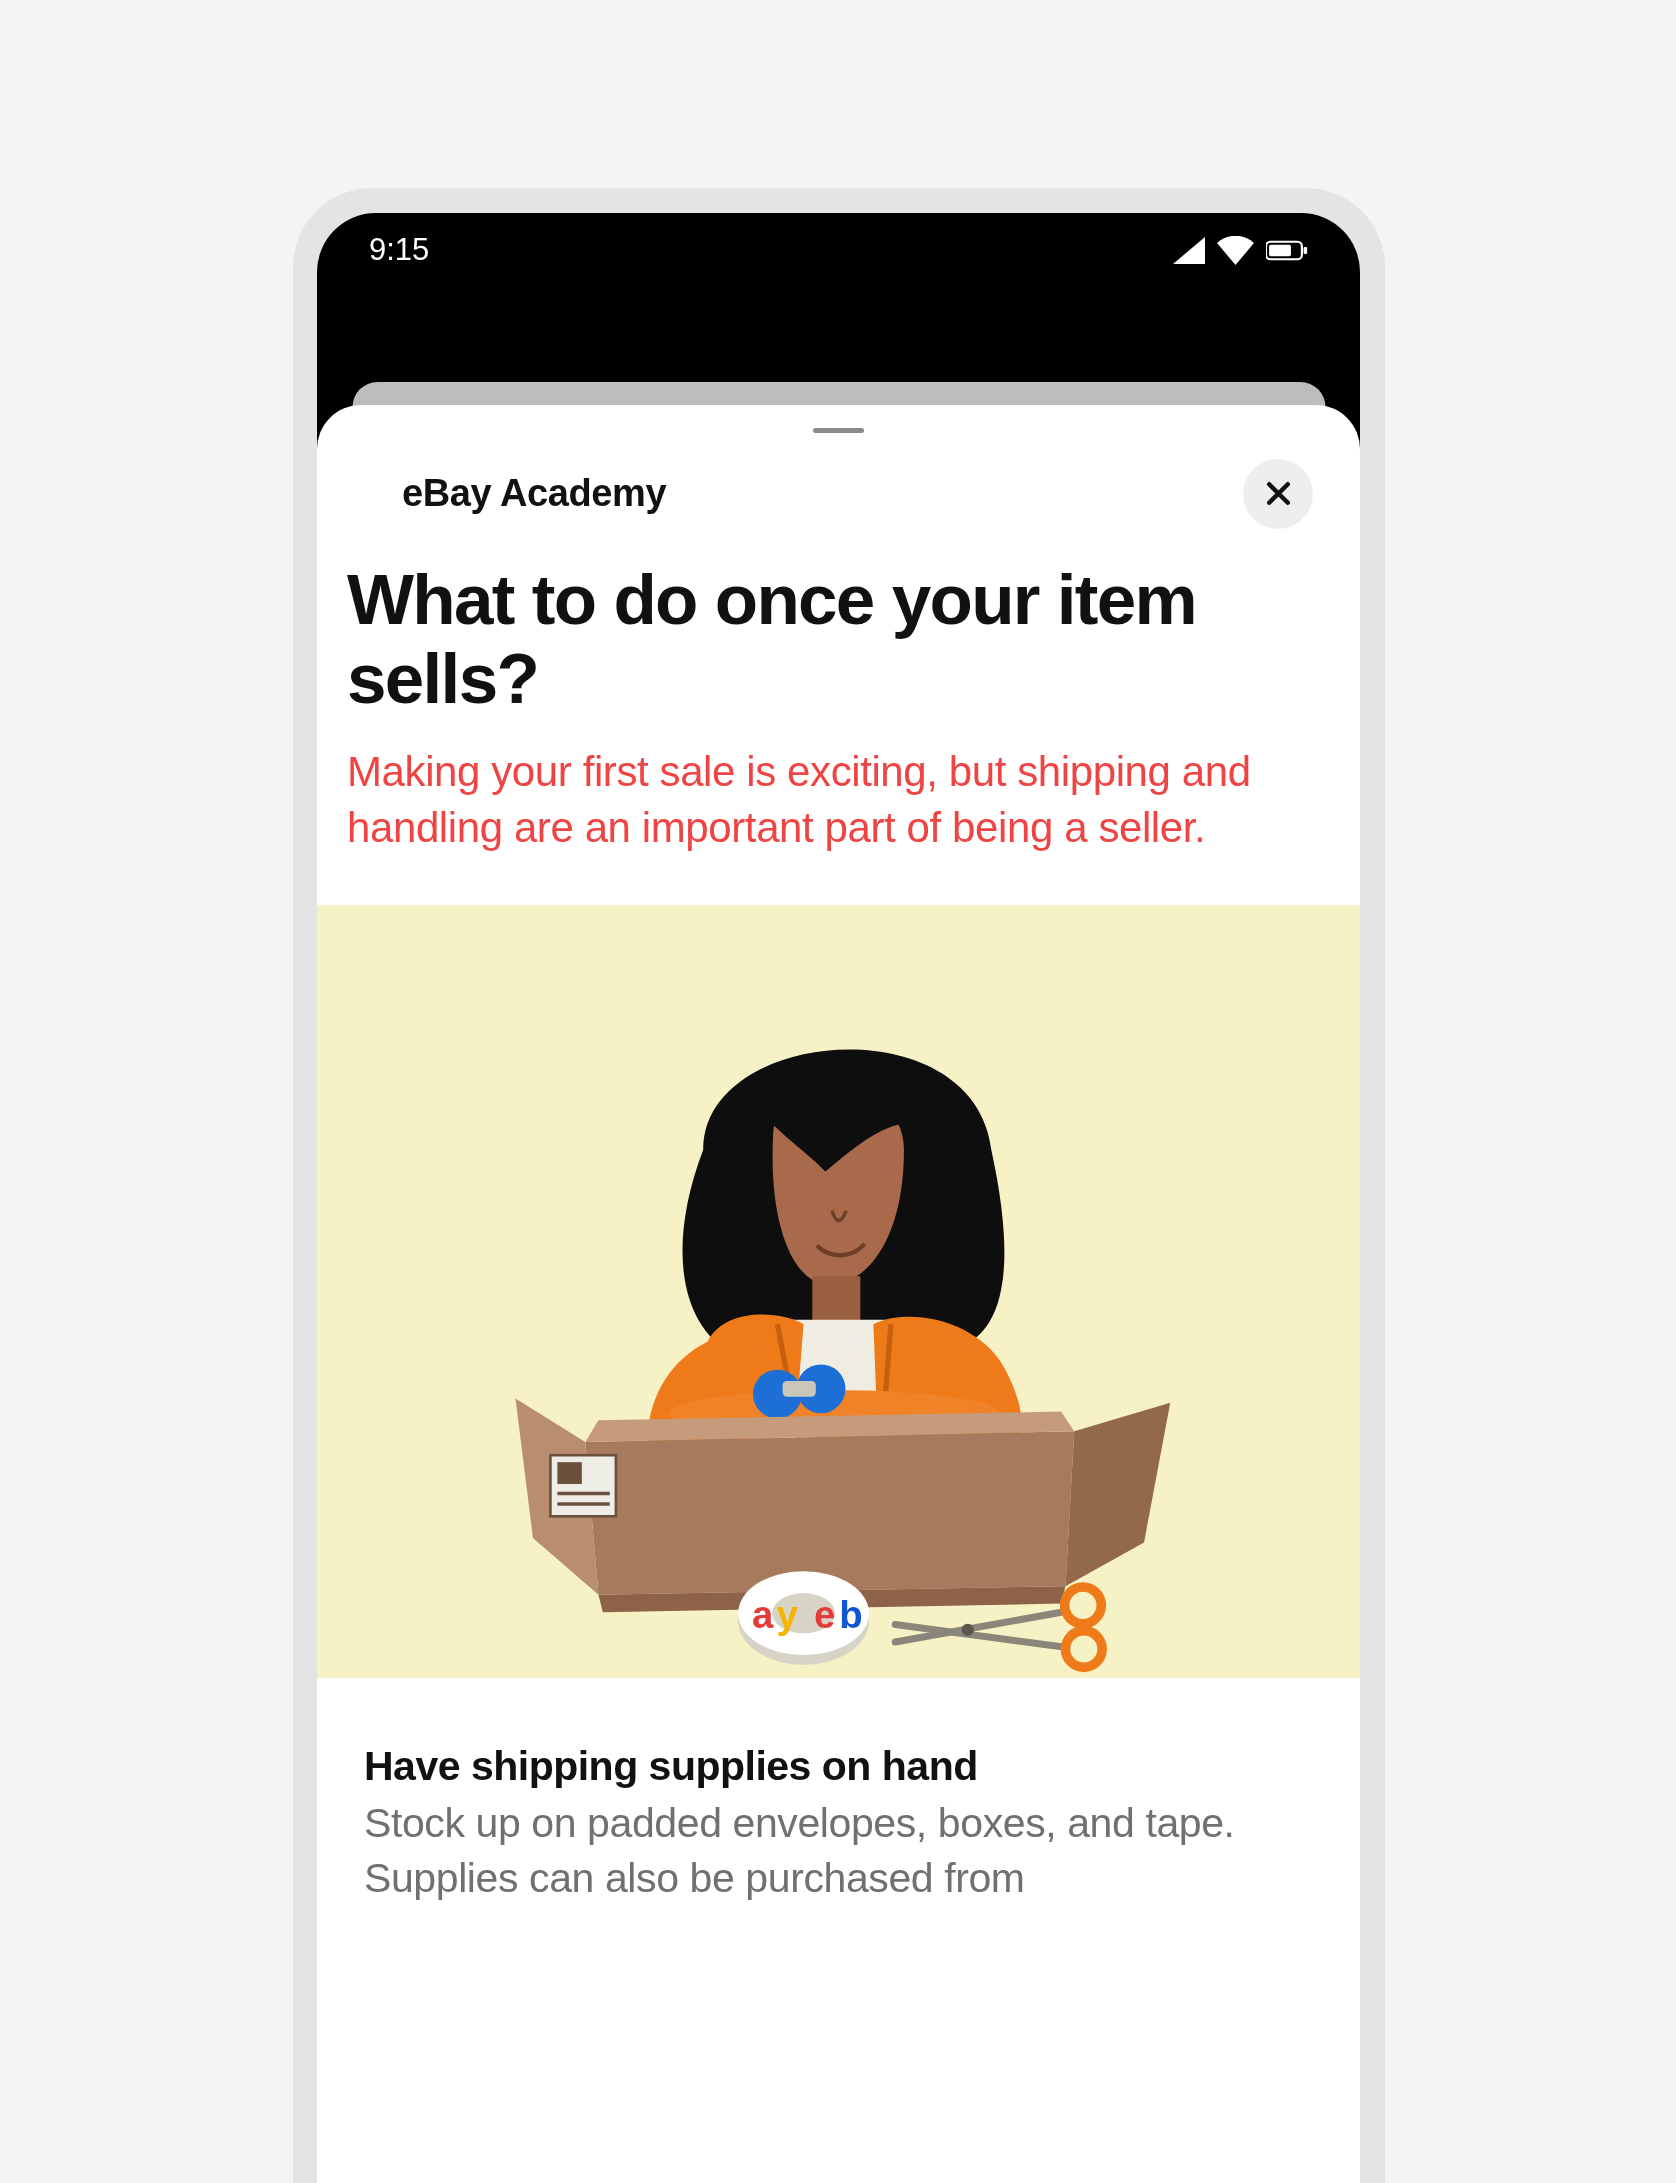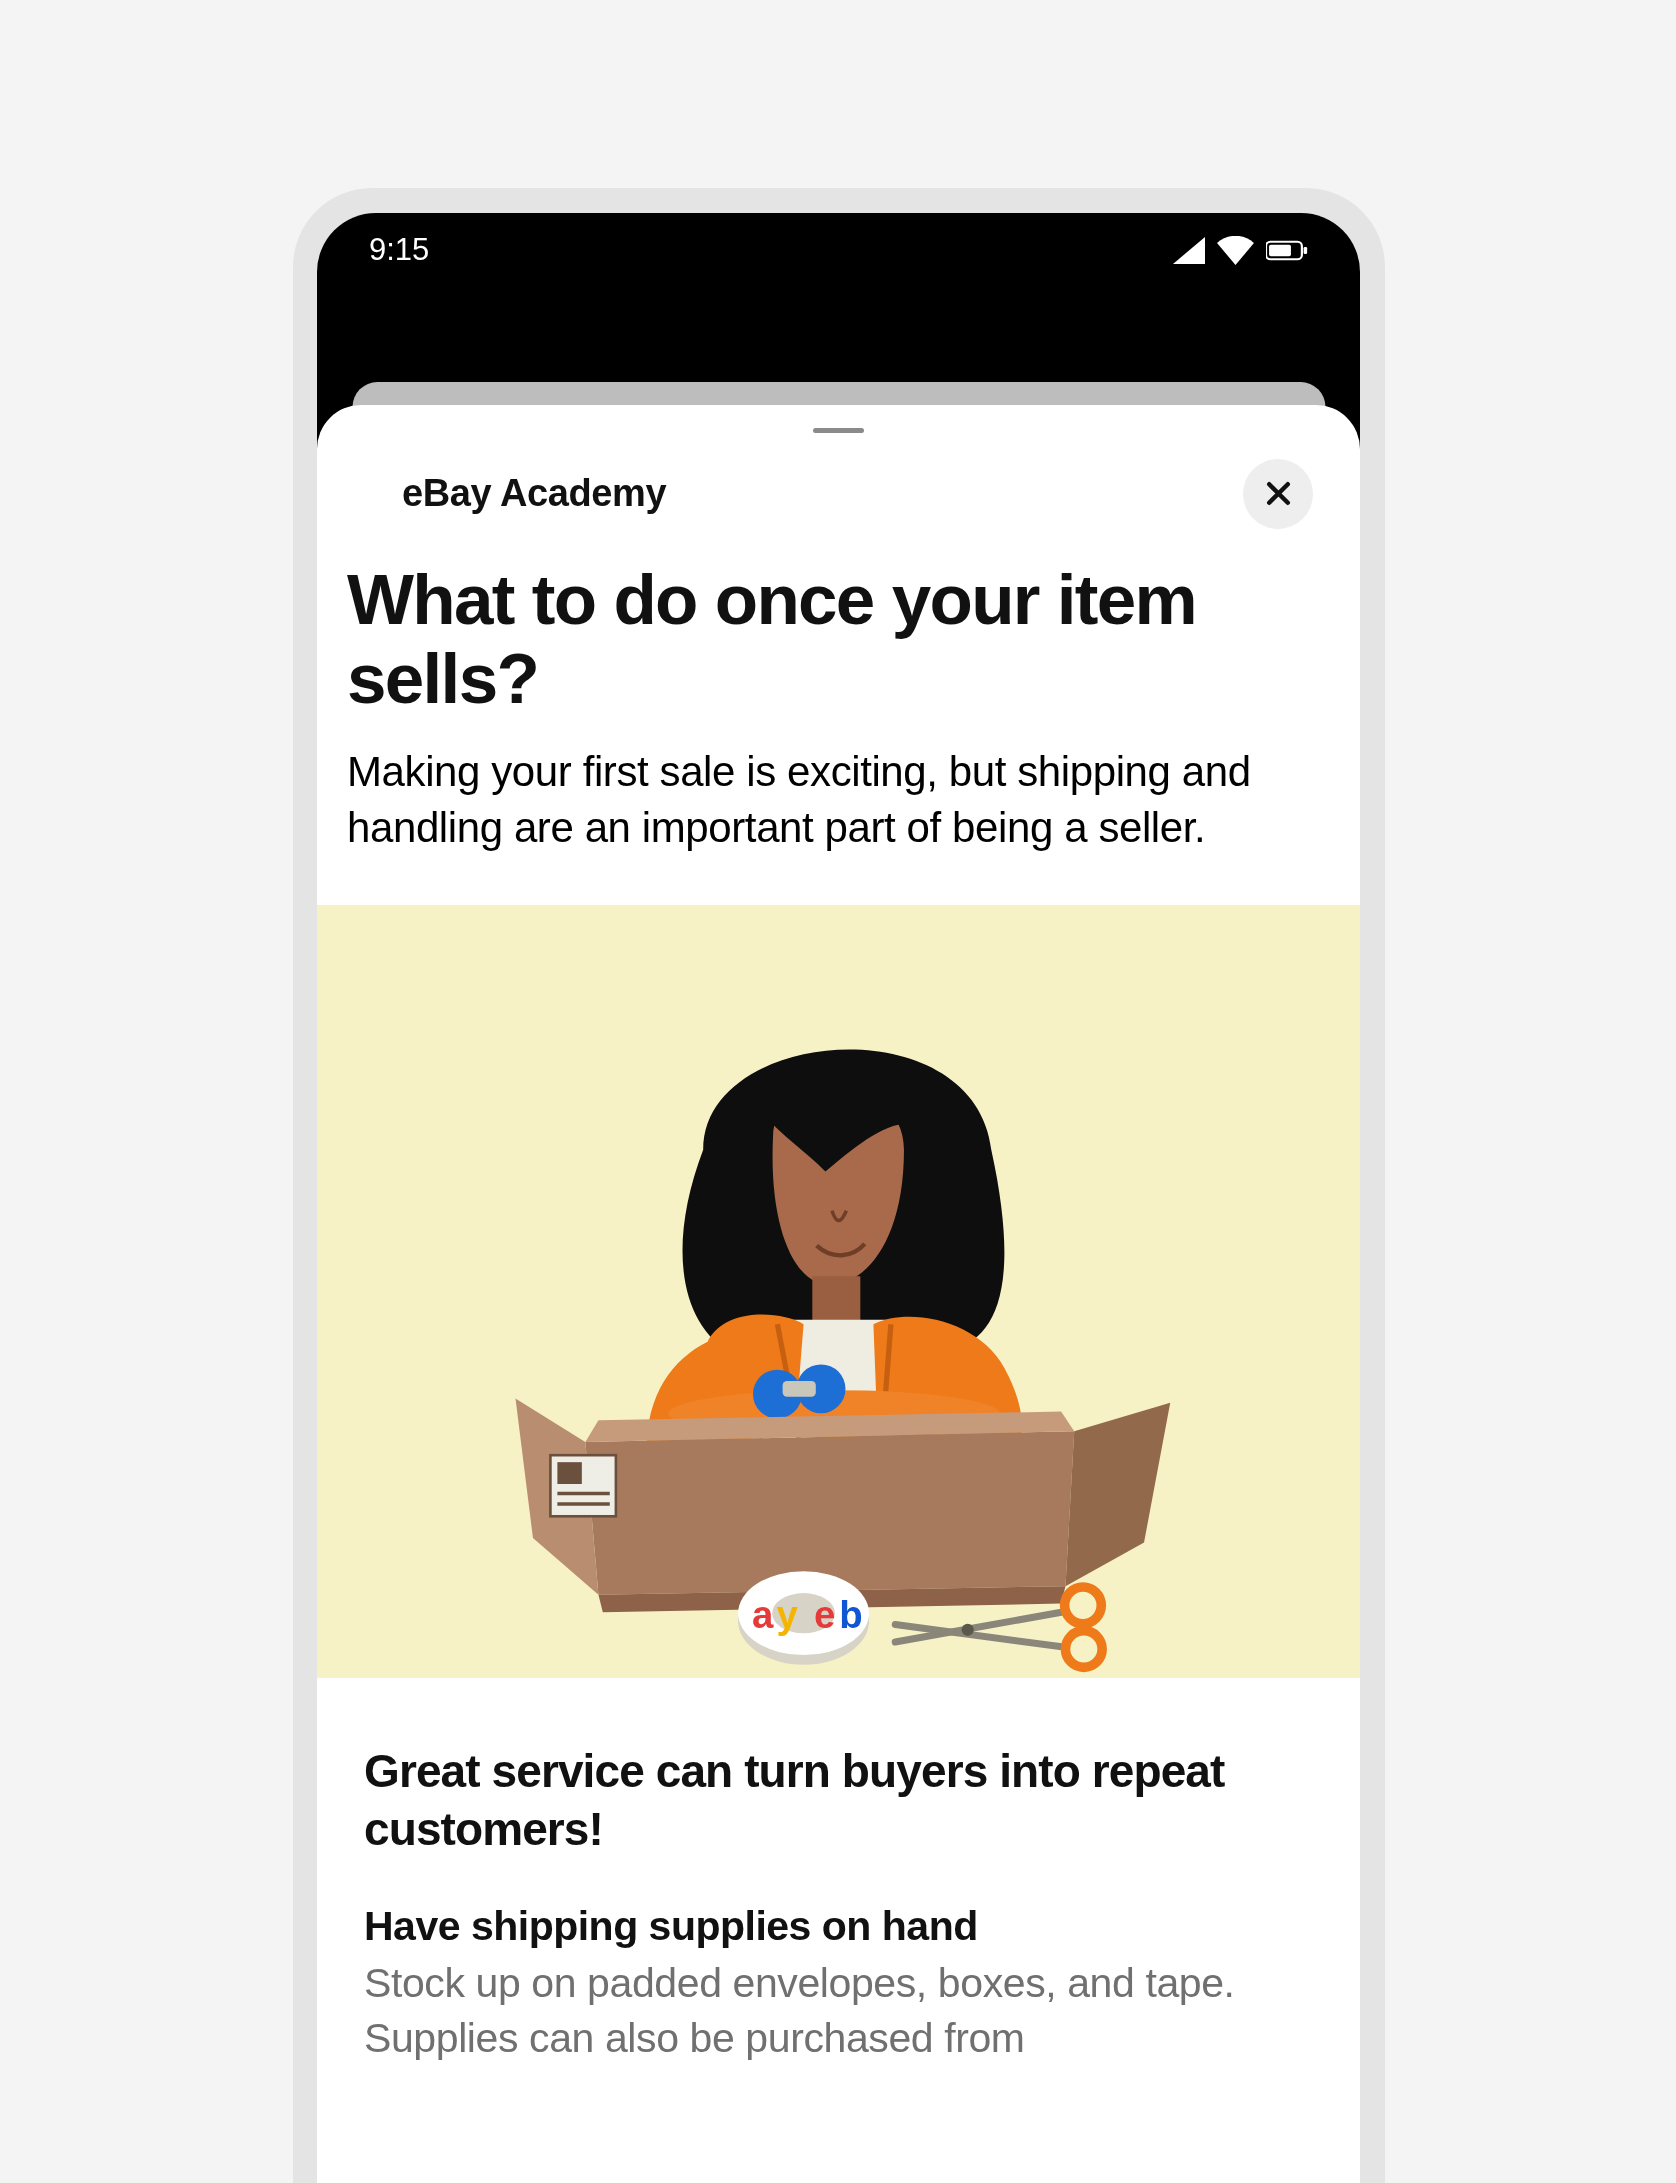--- a/index.html
+++ b/index.html
@@ -84,21 +84,21 @@
     font-size: 71px;
     font-weight: 800;
     line-height: 1.12;
     color: #111;
     letter-spacing: -1.7px;
     margin-bottom: 25px;
   }
   .subtitle {
     font-size: 42px;
     line-height: 1.33;
-    color: #000000;
+    color: #ef4444;
     font-weight: 400;
     letter-spacing: -0.4px;
   }
   .hero {
     margin-top: 50px;
     width: 100%;
     height: 773px;
     background: #f6f2c6;
     display: flex;
     align-items: flex-end;
@@ -231,21 +231,20 @@
             <line x1="1130" y1="1688" x2="1520" y2="1618"></line>
             <line x1="1130" y1="1648" x2="1520" y2="1700"></line>
           </g>
           <circle cx="1560" cy="1604" r="42" fill="none" stroke="#ee7a1a" stroke-width="22"></circle>
           <circle cx="1562" cy="1704" r="42" fill="none" stroke="#ee7a1a" stroke-width="22"></circle>
           <circle cx="1296" cy="1660" r="14" fill="#5a574d"></circle>
         </svg>
       </div>
 
       <div class="below">
-        <h2 class="h2">Great service can turn buyers into repeat customers!</h2>
         <h3 class="h3">Have shipping supplies on hand</h3>
         <p class="body">Stock up on padded envelopes, boxes, and tape. Supplies can also be purchased from</p>
       </div>
 
     </div>
 
   </div>
 </div>
 
 

